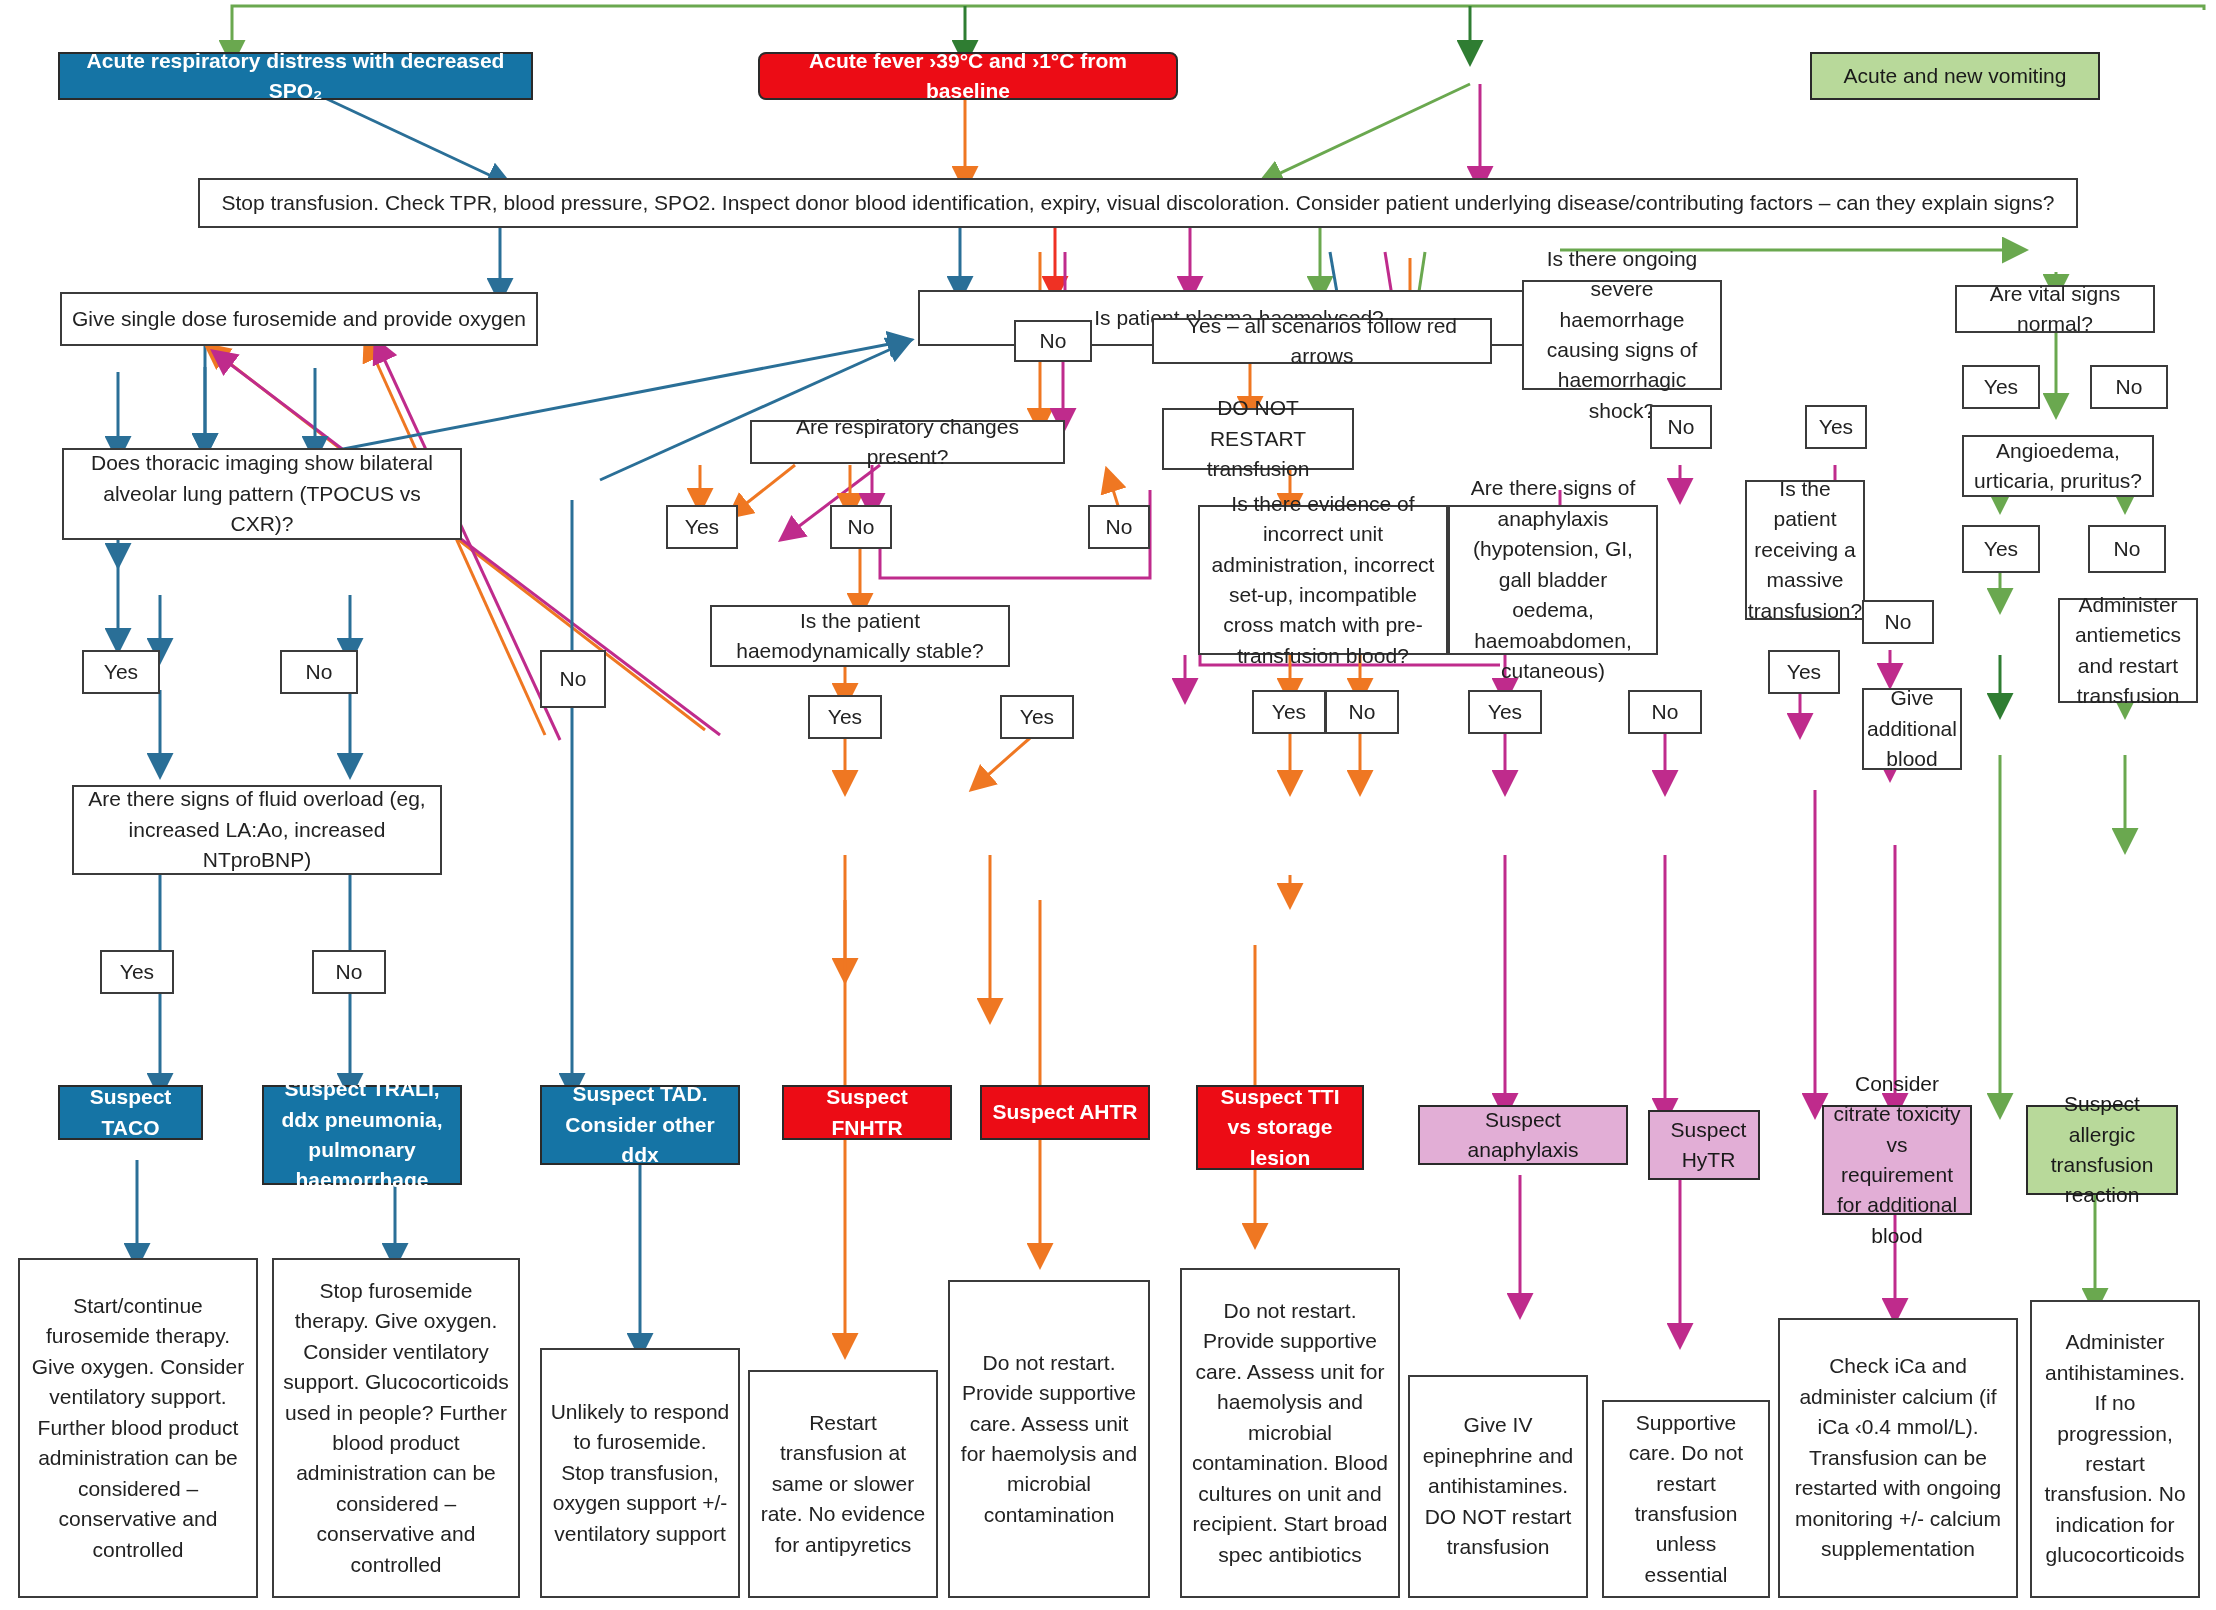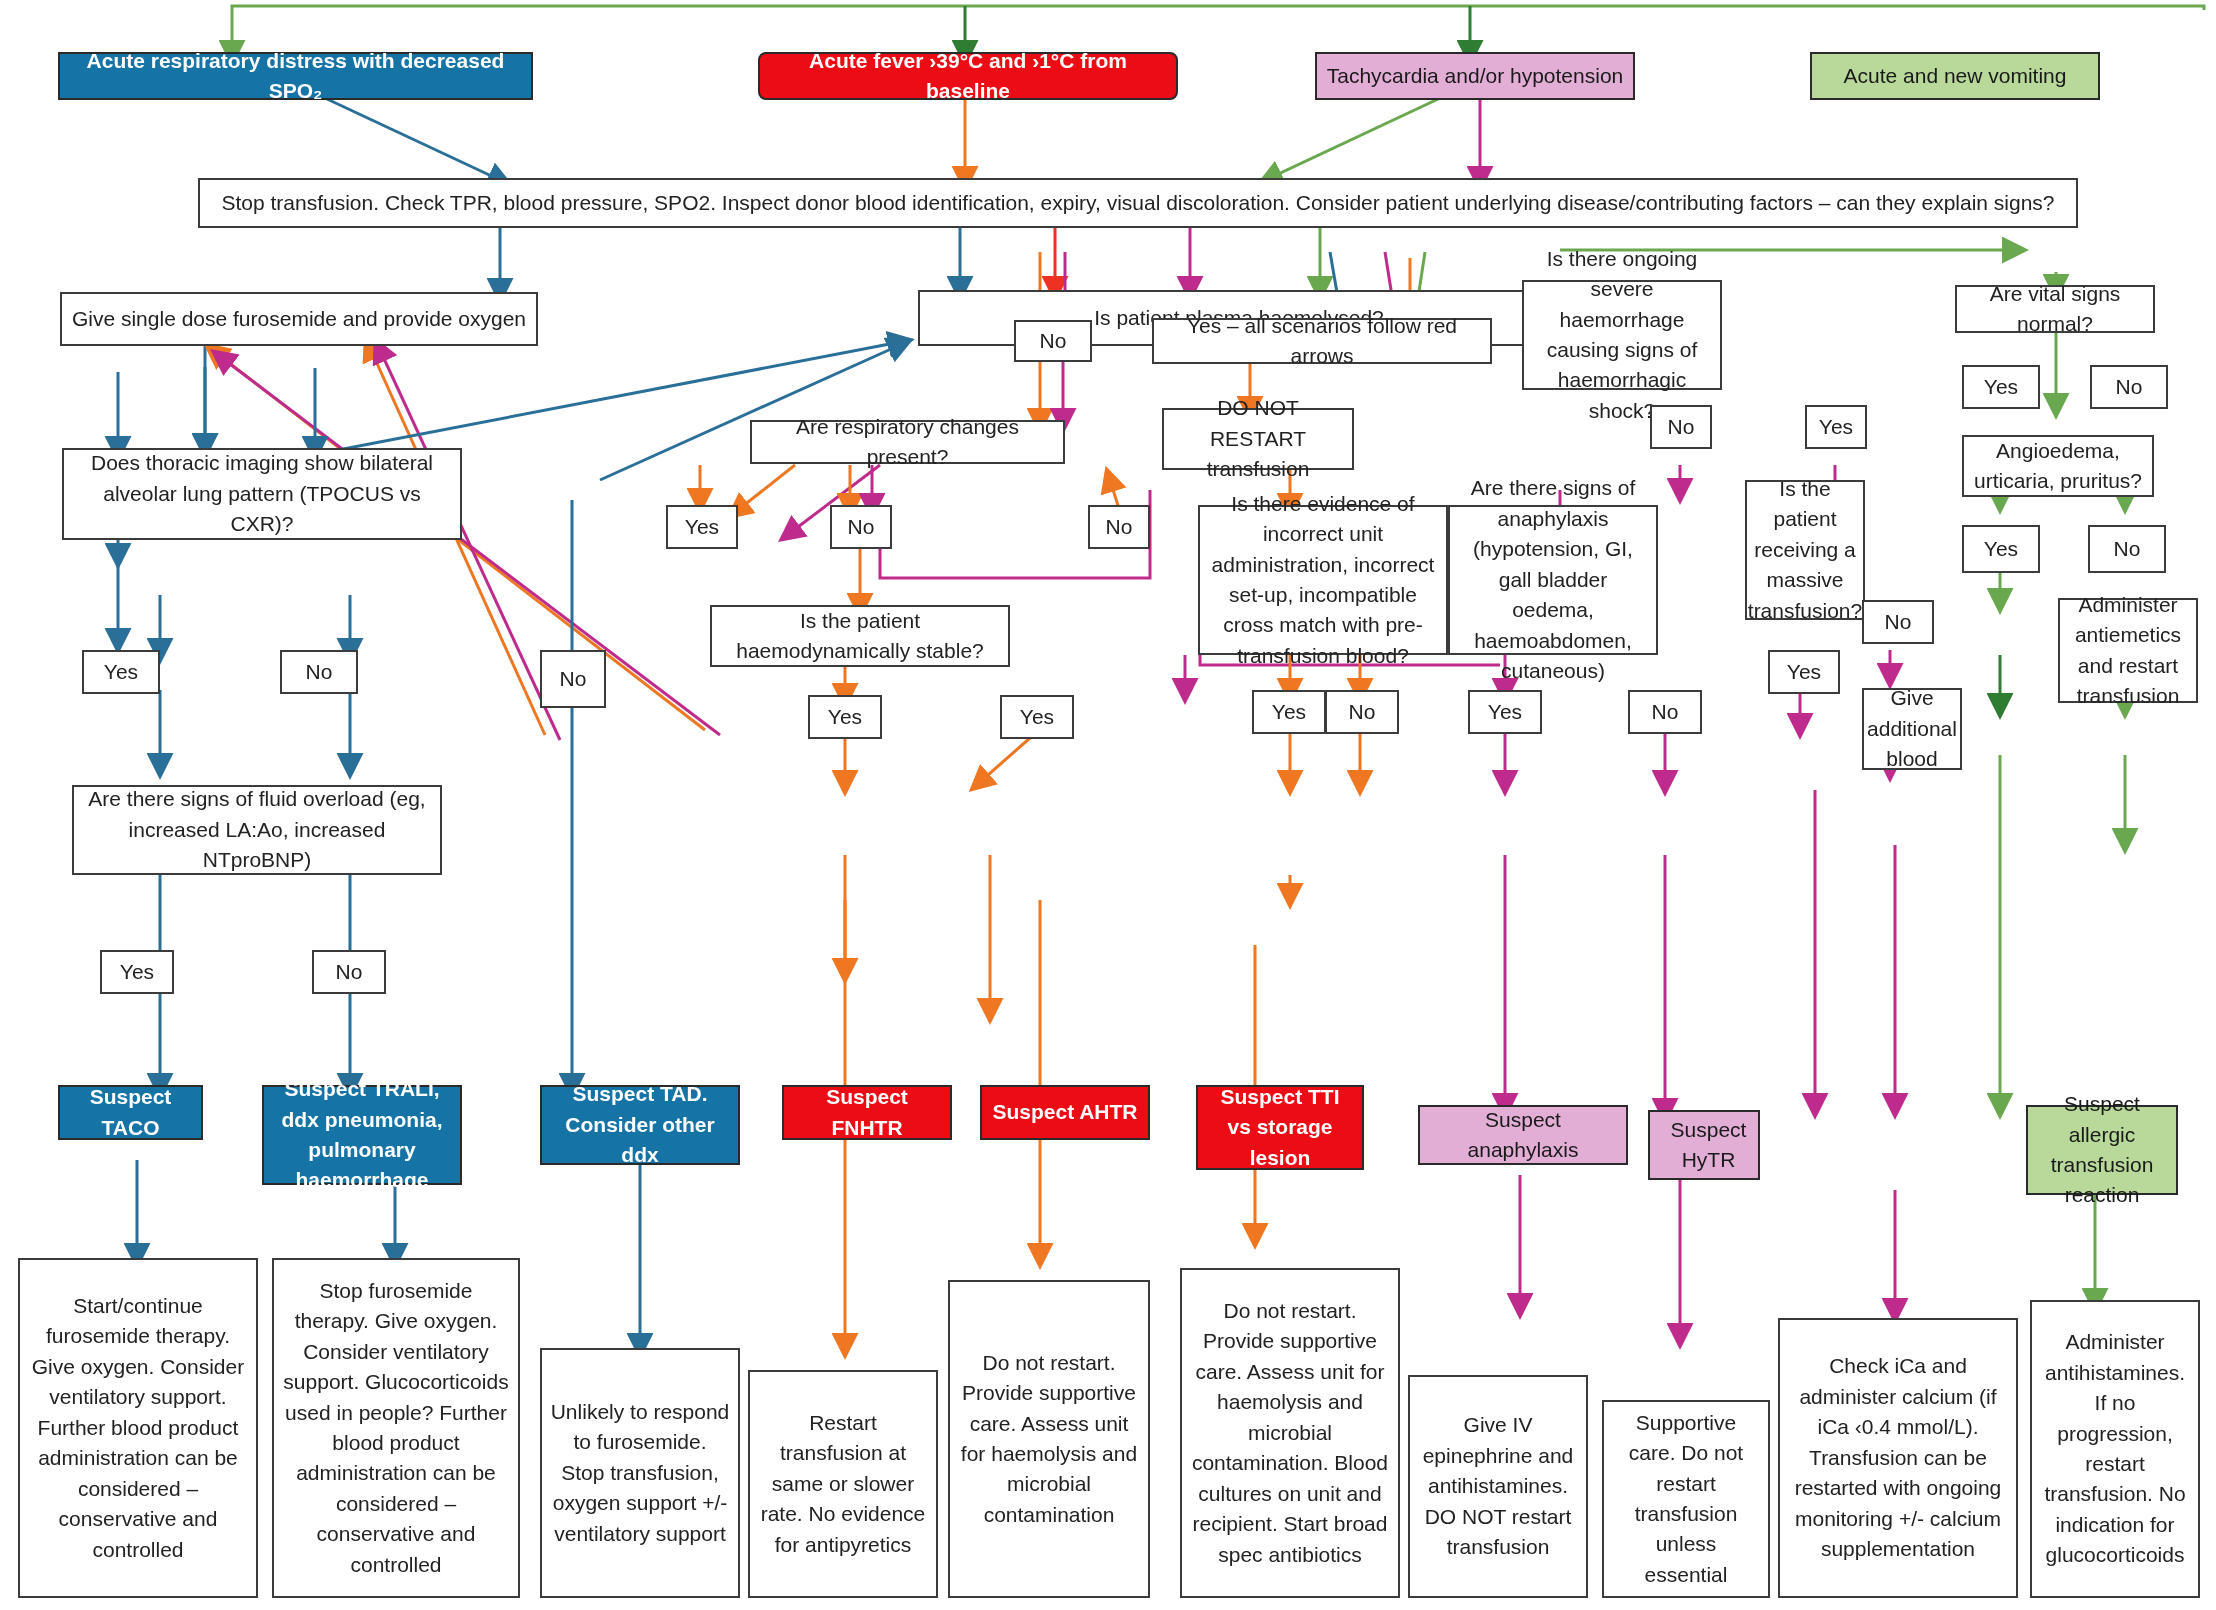--- a/index.html
+++ b/index.html
@@ -159,21 +159,20 @@
     <path d="M2095,1180 L2095,1300" stroke="#6aa84f" marker-end="url(#ah-green)"></path>
 
     <path d="M845,900 L845,1345" stroke="#ef7722" marker-end="url(#ah-orange)"></path>
     <path d="M1040,900 L1040,1255" stroke="#ef7722" marker-end="url(#ah-orange)"></path>
     <path d="M1255,945 L1255,1235" stroke="#ef7722" marker-end="url(#ah-orange)"></path>
   </g>
 </svg>
 
 <div class="node c-blue" style="left:58px;top:52px;width:475px;height:48px;font-size:21px;">Acute respiratory distress with decreased SPO₂</div>
 <div class="node c-red" style="left:758px;top:52px;width:420px;height:48px;font-size:21px;border-radius:8px;">Acute fever ›39°C and ›1°C from baseline</div>
-<div class="node c-pink" style="left:1315px;top:52px;width:320px;height:48px;font-size:21px;">Tachycardia and/or hypotension</div>
 <div class="node c-green" style="left:1810px;top:52px;width:290px;height:48px;font-size:21px;">Acute and new vomiting</div>
 
 <div class="node c-white wide" style="left:198px;top:178px;width:1880px;height:50px;font-size:21px;">Stop transfusion. Check TPR, blood pressure, SPO2. Inspect donor blood identification, expiry, visual discoloration. Consider patient underlying disease/contributing factors – can they explain signs?</div>
 
 <div class="node c-white" style="left:60px;top:292px;width:478px;height:54px;font-size:21px;">Give single dose furosemide and provide oxygen</div>
 
 <div class="node c-white" style="left:918px;top:290px;width:642px;height:56px;font-size:21px;">Is patient plasma haemolysed?</div>
 <div class="node c-white yn" style="left:1014px;top:320px;width:78px;height:42px;">No</div>
 <div class="node c-white" style="left:1152px;top:318px;width:340px;height:46px;font-size:21px;">Yes – all scenarios follow red arrows</div>
 <div class="node c-white yn" style="left:2014px;top:288px;width:84px;height:40px;">No</div>
@@ -226,20 +225,21 @@
 <div class="node c-white" style="left:2058px;top:598px;width:140px;height:105px;font-size:21px;">Administer antiemetics and restart transfusion</div>
 
 <div class="node c-blue" style="left:58px;top:1085px;width:145px;height:55px;font-size:21px;">Suspect TACO</div>
 <div class="node c-blue" style="left:262px;top:1085px;width:200px;height:100px;font-size:21px;">Suspect TRALI, ddx pneumonia, pulmonary haemorrhage</div>
 <div class="node c-blue" style="left:540px;top:1085px;width:200px;height:80px;font-size:21px;">Suspect TAD. Consider other ddx</div>
 <div class="node c-red" style="left:782px;top:1085px;width:170px;height:55px;font-size:21px;">Suspect FNHTR</div>
 <div class="node c-red" style="left:980px;top:1085px;width:170px;height:55px;font-size:21px;">Suspect AHTR</div>
 <div class="node c-red" style="left:1196px;top:1085px;width:168px;height:85px;font-size:21px;">Suspect TTI vs storage lesion</div>
 <div class="node c-pink" style="left:1418px;top:1105px;width:210px;height:60px;font-size:21px;">Suspect anaphylaxis</div>
 <div class="node c-pink" style="left:1648px;top:1110px;width:112px;height:70px;font-size:21px;padding-left:17px;">Suspect HyTR</div>
+<div class="node c-pink" style="left:1822px;top:1105px;width:150px;height:110px;font-size:21px;">Consider citrate toxicity vs requirement for additional blood</div>
 <div class="node c-green" style="left:2026px;top:1105px;width:152px;height:90px;font-size:21px;">Suspect allergic transfusion reaction</div>
 
 <div class="node c-white" style="left:18px;top:1258px;width:240px;height:340px;font-size:21px;">Start/continue furosemide therapy. Give oxygen. Consider ventilatory support. Further blood product administration can be considered – conservative and controlled</div>
 <div class="node c-white" style="left:272px;top:1258px;width:248px;height:340px;font-size:21px;">Stop furosemide therapy. Give oxygen. Consider ventilatory support. Glucocorticoids used in people? Further blood product administration can be considered – conservative and controlled</div>
 <div class="node c-white" style="left:540px;top:1348px;width:200px;height:250px;font-size:21px;">Unlikely to respond to furosemide. Stop transfusion, oxygen support +/- ventilatory support</div>
 <div class="node c-white" style="left:748px;top:1370px;width:190px;height:228px;font-size:21px;">Restart transfusion at same or slower rate. No evidence for antipyretics</div>
 <div class="node c-white" style="left:948px;top:1280px;width:202px;height:318px;font-size:21px;">Do not restart. Provide supportive care. Assess unit for haemolysis and microbial contamination</div>
 <div class="node c-white" style="left:1180px;top:1268px;width:220px;height:330px;font-size:21px;">Do not restart. Provide supportive care. Assess unit for haemolysis and microbial contamination. Blood cultures on unit and recipient. Start broad spec antibiotics</div>
 <div class="node c-white" style="left:1408px;top:1375px;width:180px;height:223px;font-size:21px;">Give IV epinephrine and antihistamines. DO NOT restart transfusion</div>
 <div class="node c-white" style="left:1602px;top:1400px;width:168px;height:198px;font-size:21px;">Supportive care. Do not restart transfusion unless essential</div>

